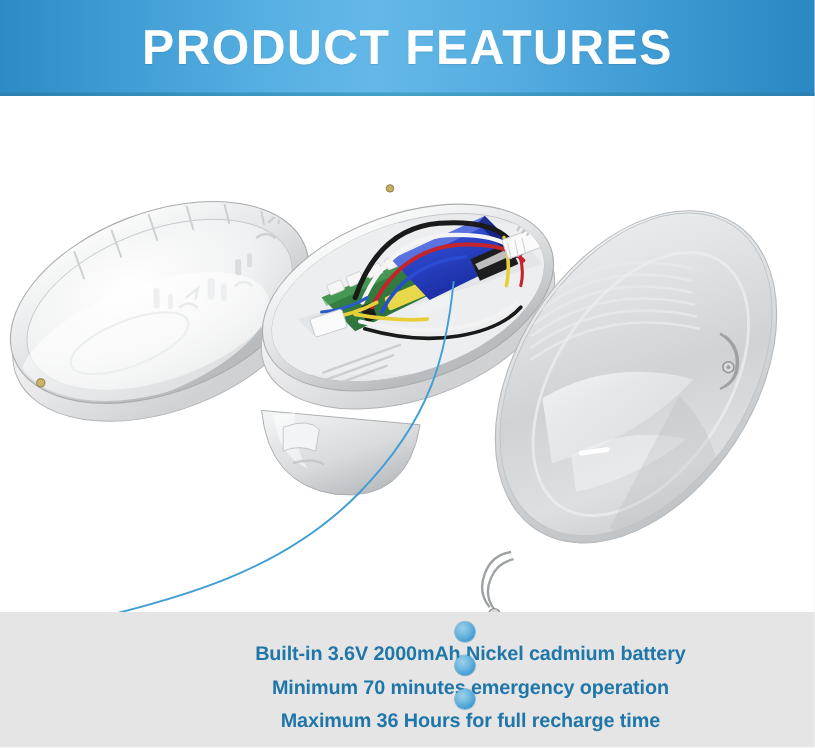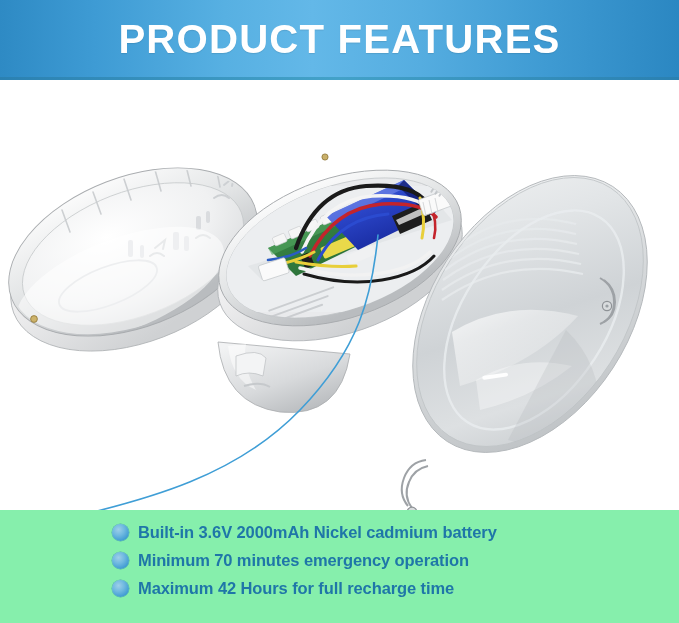--- a/index.html
+++ b/index.html
@@ -4,21 +4,21 @@
 <style>
   html, body {
     margin: 0;
     padding: 0;
     background: #ffffff;
   }
   #page {
     position: relative;
     width: 679px;
     height: 623px;
-    background: #86efac;
+    background: #e5e5e5;
     overflow: hidden;
     font-family: "Liberation Sans", sans-serif;
   }
 
   
   #header-banner {
     position: absolute;
     left: 0; top: 0;
     width: 679px;
     height: 80px;
@@ -71,20 +71,21 @@
     position: absolute;
     left: 112px;
     top: 518px;
     width: 560px;
   }
   .feature-item {
     position: relative;
     height: 28px;
     display: flex;
     align-items: center;
+    flex-direction: column;
   }
   .feature-bullet {
     width: 17px;
     height: 17px;
     flex: 0 0 17px;
     border-radius: 50%;
     background: radial-gradient(circle at 38% 33%, #9ecfe9 0%, #6fb9e0 38%, #3e9ad2 75%, #2f86c2 100%);
     box-shadow: 0 0 0 .5px rgba(38,120,170,.55);
     margin-right: 9px;
   }
@@ -356,18 +357,18 @@
       <span class="feature-text">Built-in 3.6V 2000mAh Nickel cadmium battery</span>
     </div>
 
     <div class="feature-item">
       <span class="feature-bullet"></span>
       <span class="feature-text">Minimum 70 minutes emergency operation</span>
     </div>
 
     <div class="feature-item">
       <span class="feature-bullet"></span>
-      <span class="feature-text">Maximum 42 Hours for full recharge time</span>
+      <span class="feature-text">Maximum 36 Hours for full recharge time</span>
     </div>
 
   </div>
 
 </div>
 
 </body></html>

